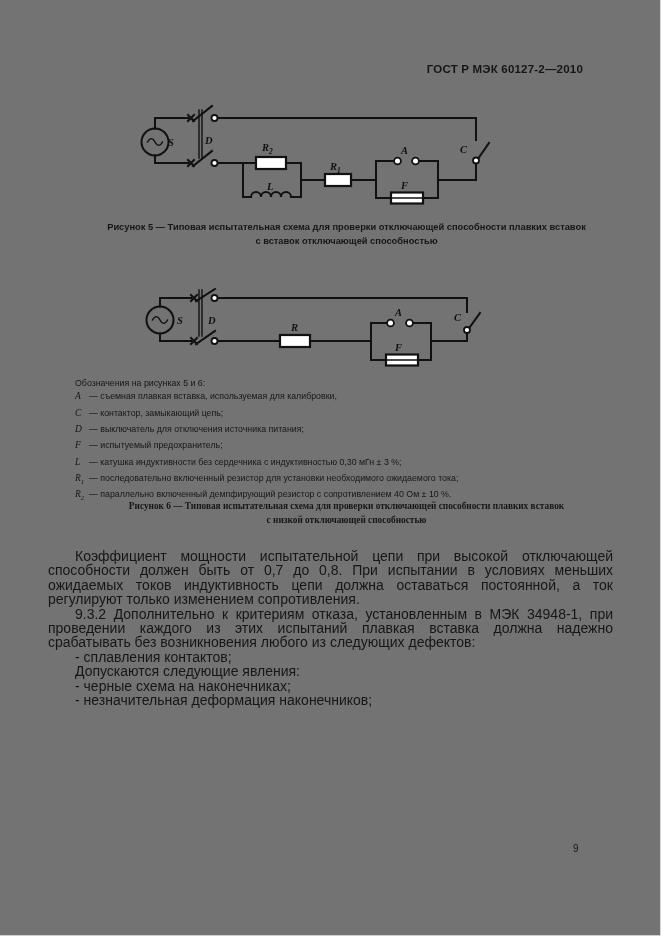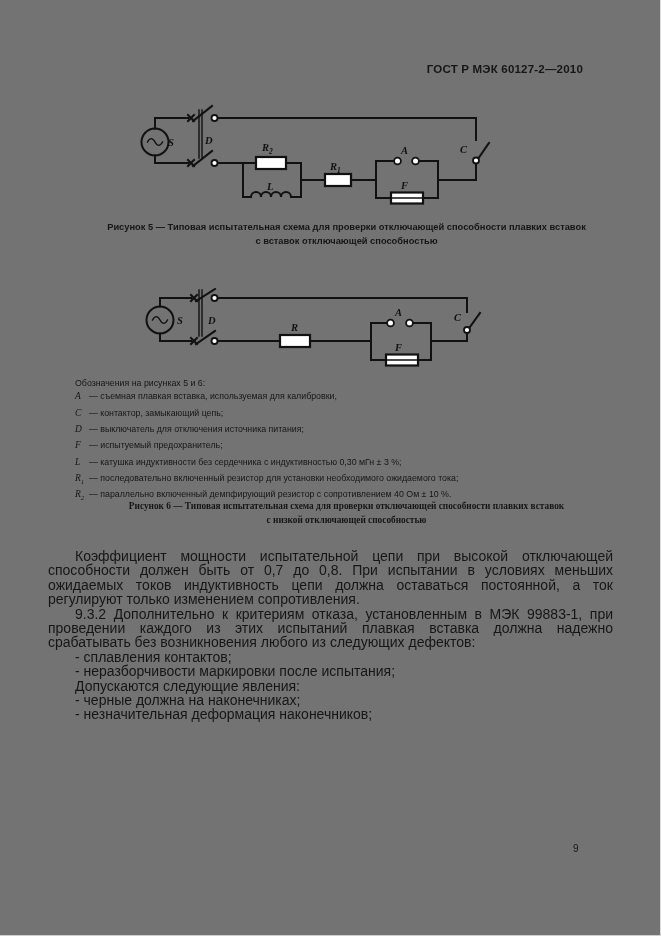--- a/index.html
+++ b/index.html
@@ -144,23 +144,22 @@
     <div class="legend-item"><span class="lsym"><i>R</i><sub>2</sub></span><span class="ltext">— параллельно включенный демпфирующий резистор с сопротивлением 40 Ом ± 10 %.</span></div>
   </div>
 
   <div class="caption" id="cap6">
     <div>Рисунок 6 — Типовая испытательная схема для проверки отключающей способности плавких вставок</div>
     <div>с низкой отключающей способностью</div>
   </div>
 
   <div class="body-text">
     <p>Коэффициент мощности испытательной цепи при высокой отключающей способности должен быть от 0,7 до 0,8. При испытании в условиях меньших ожидаемых токов индуктивность цепи должна оставаться постоянной, а ток регулируют только изменением сопротивления.</p>
-    <p>9.3.2 Дополнительно к критериям отказа, установленным в МЭК 99883-1, при проведении каждого из этих испытаний плавкая вставка должна надежно срабатывать без возникновения любого из следующих дефектов:</p>
+    <p>9.3.2 Дополнительно к критериям отказа, установленным в МЭК 34948-1, при проведении каждого из этих испытаний плавкая вставка должна надежно срабатывать без возникновения любого из следующих дефектов:</p>
     <p>- сплавления контактов;</p>
-    <p>- неразборчивости маркировки после испытания;</p>
     <p>Допускаются следующие явления:</p>
-    <p>- черные должна на наконечниках;</p>
+    <p>- черные схема на наконечниках;</p>
     <p>- незначительная деформация наконечников;</p>
   </div>
 
   <div class="page-number">9</div>
 
 </div>
 
 </body></html>

